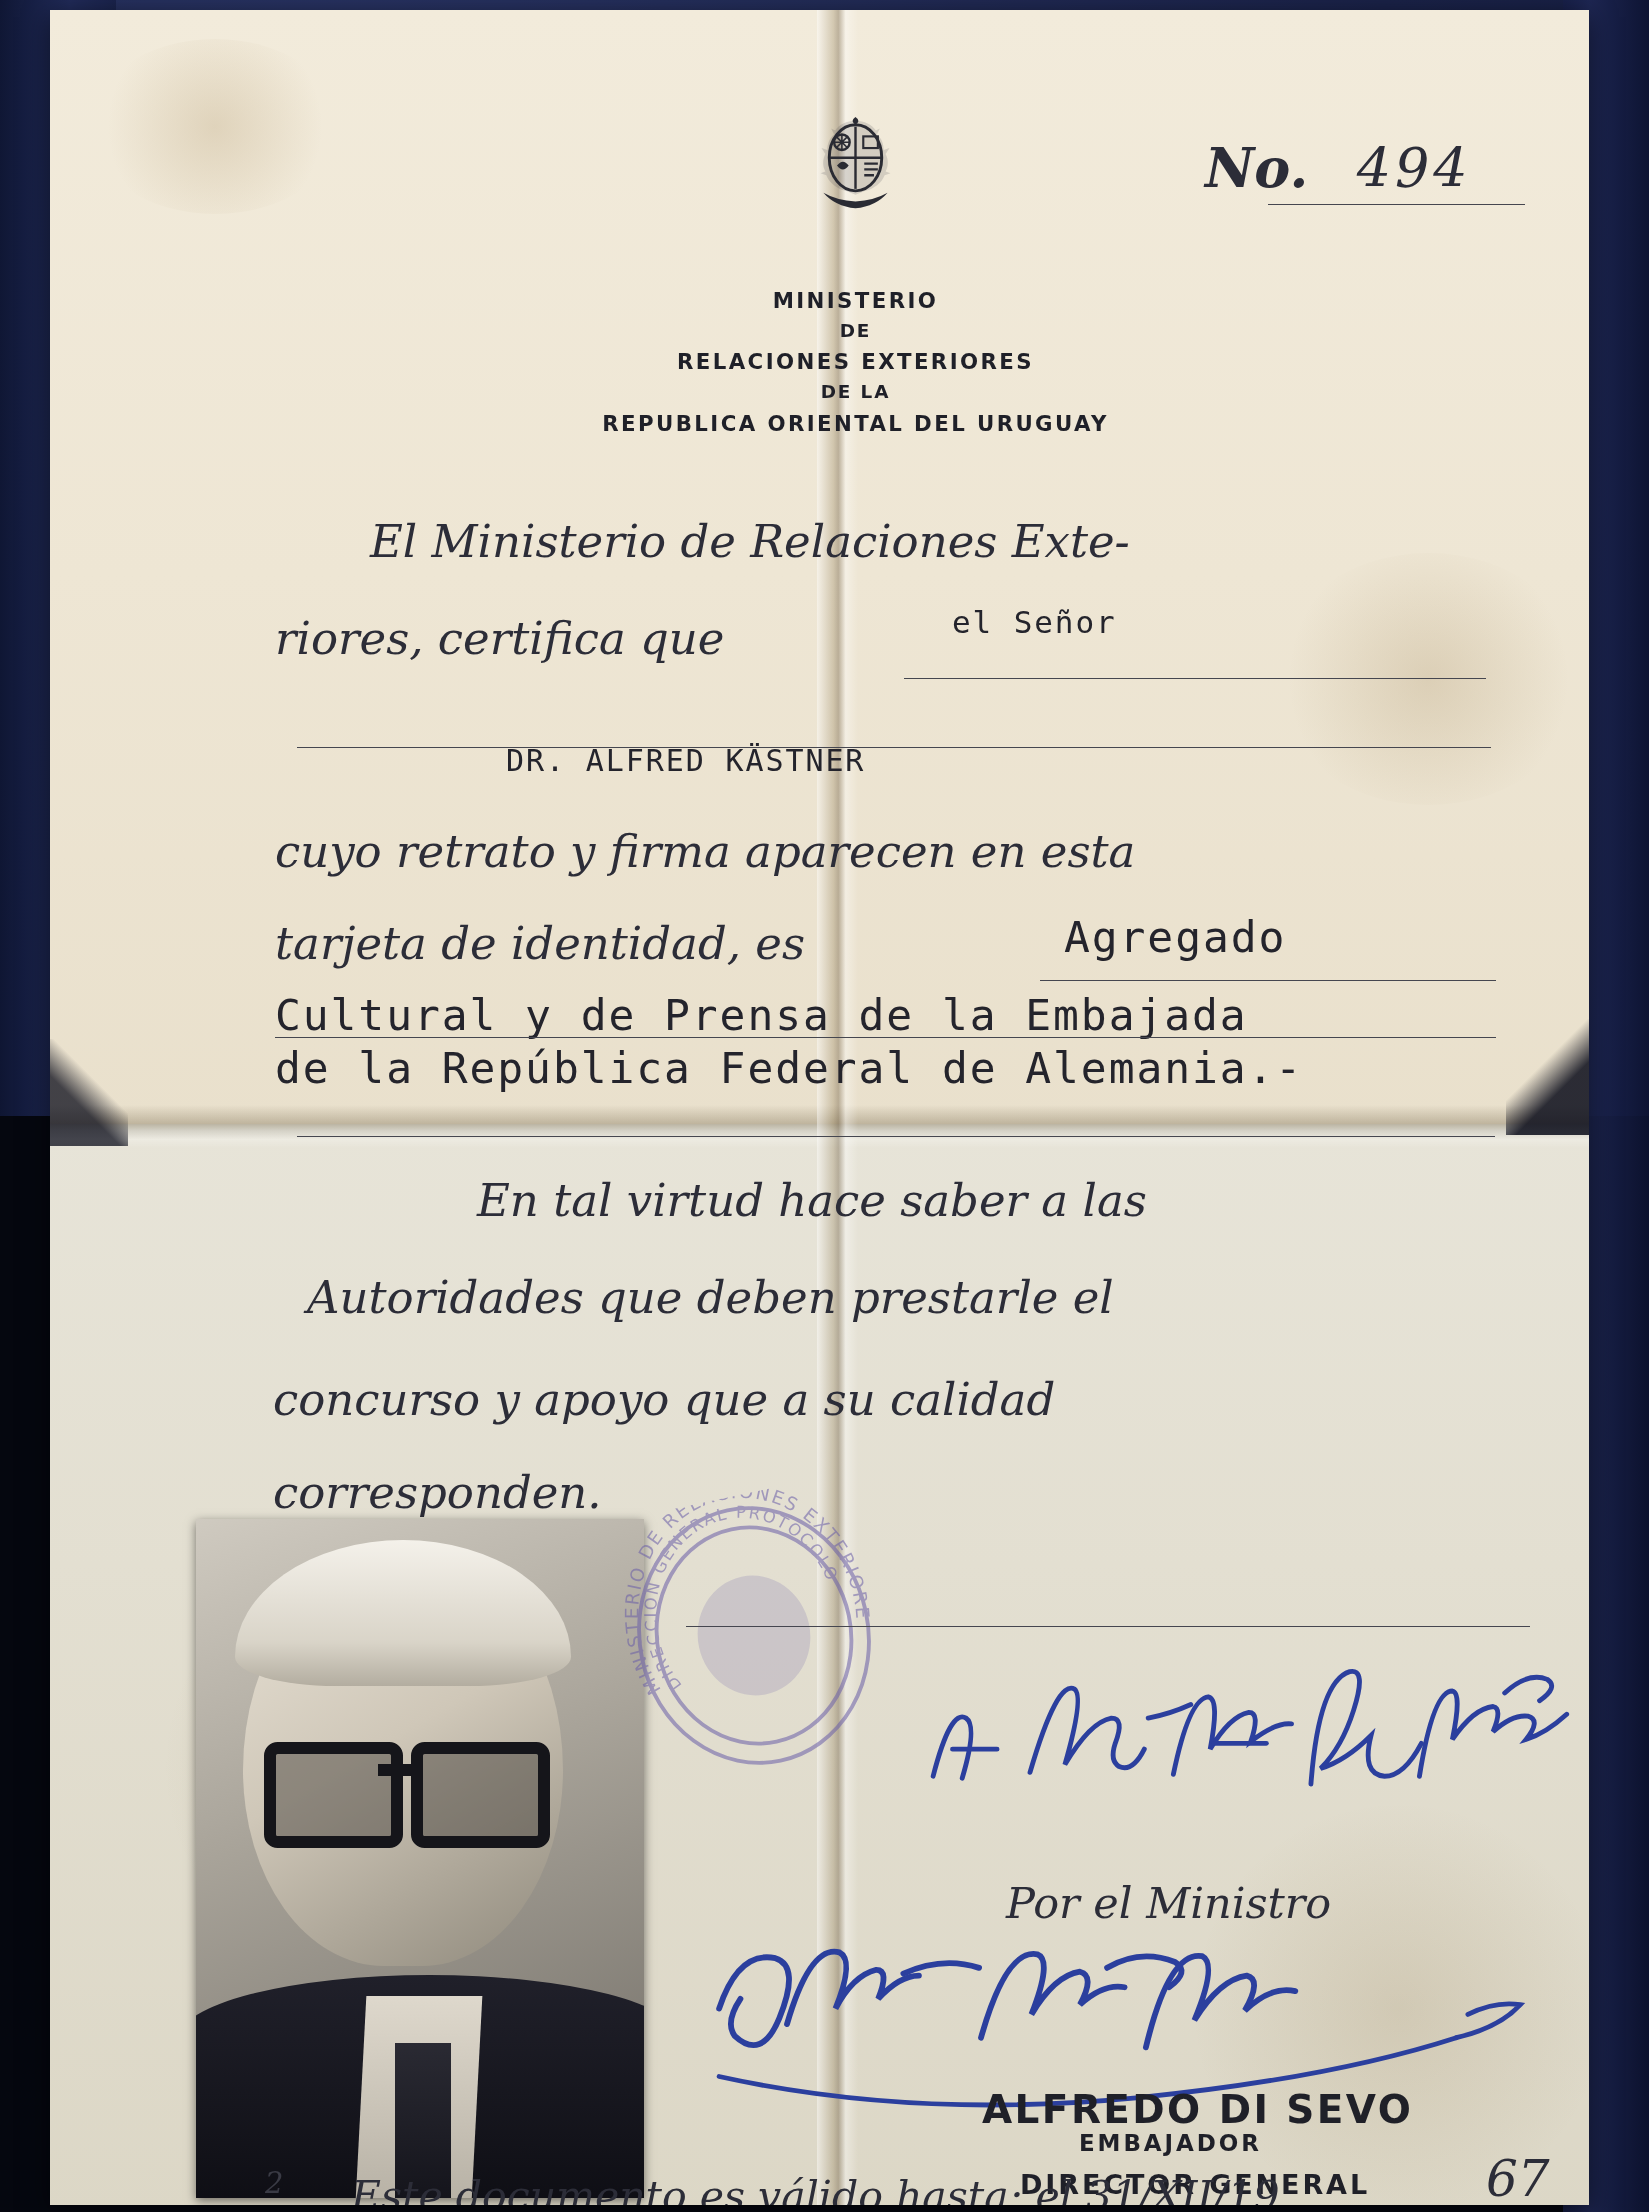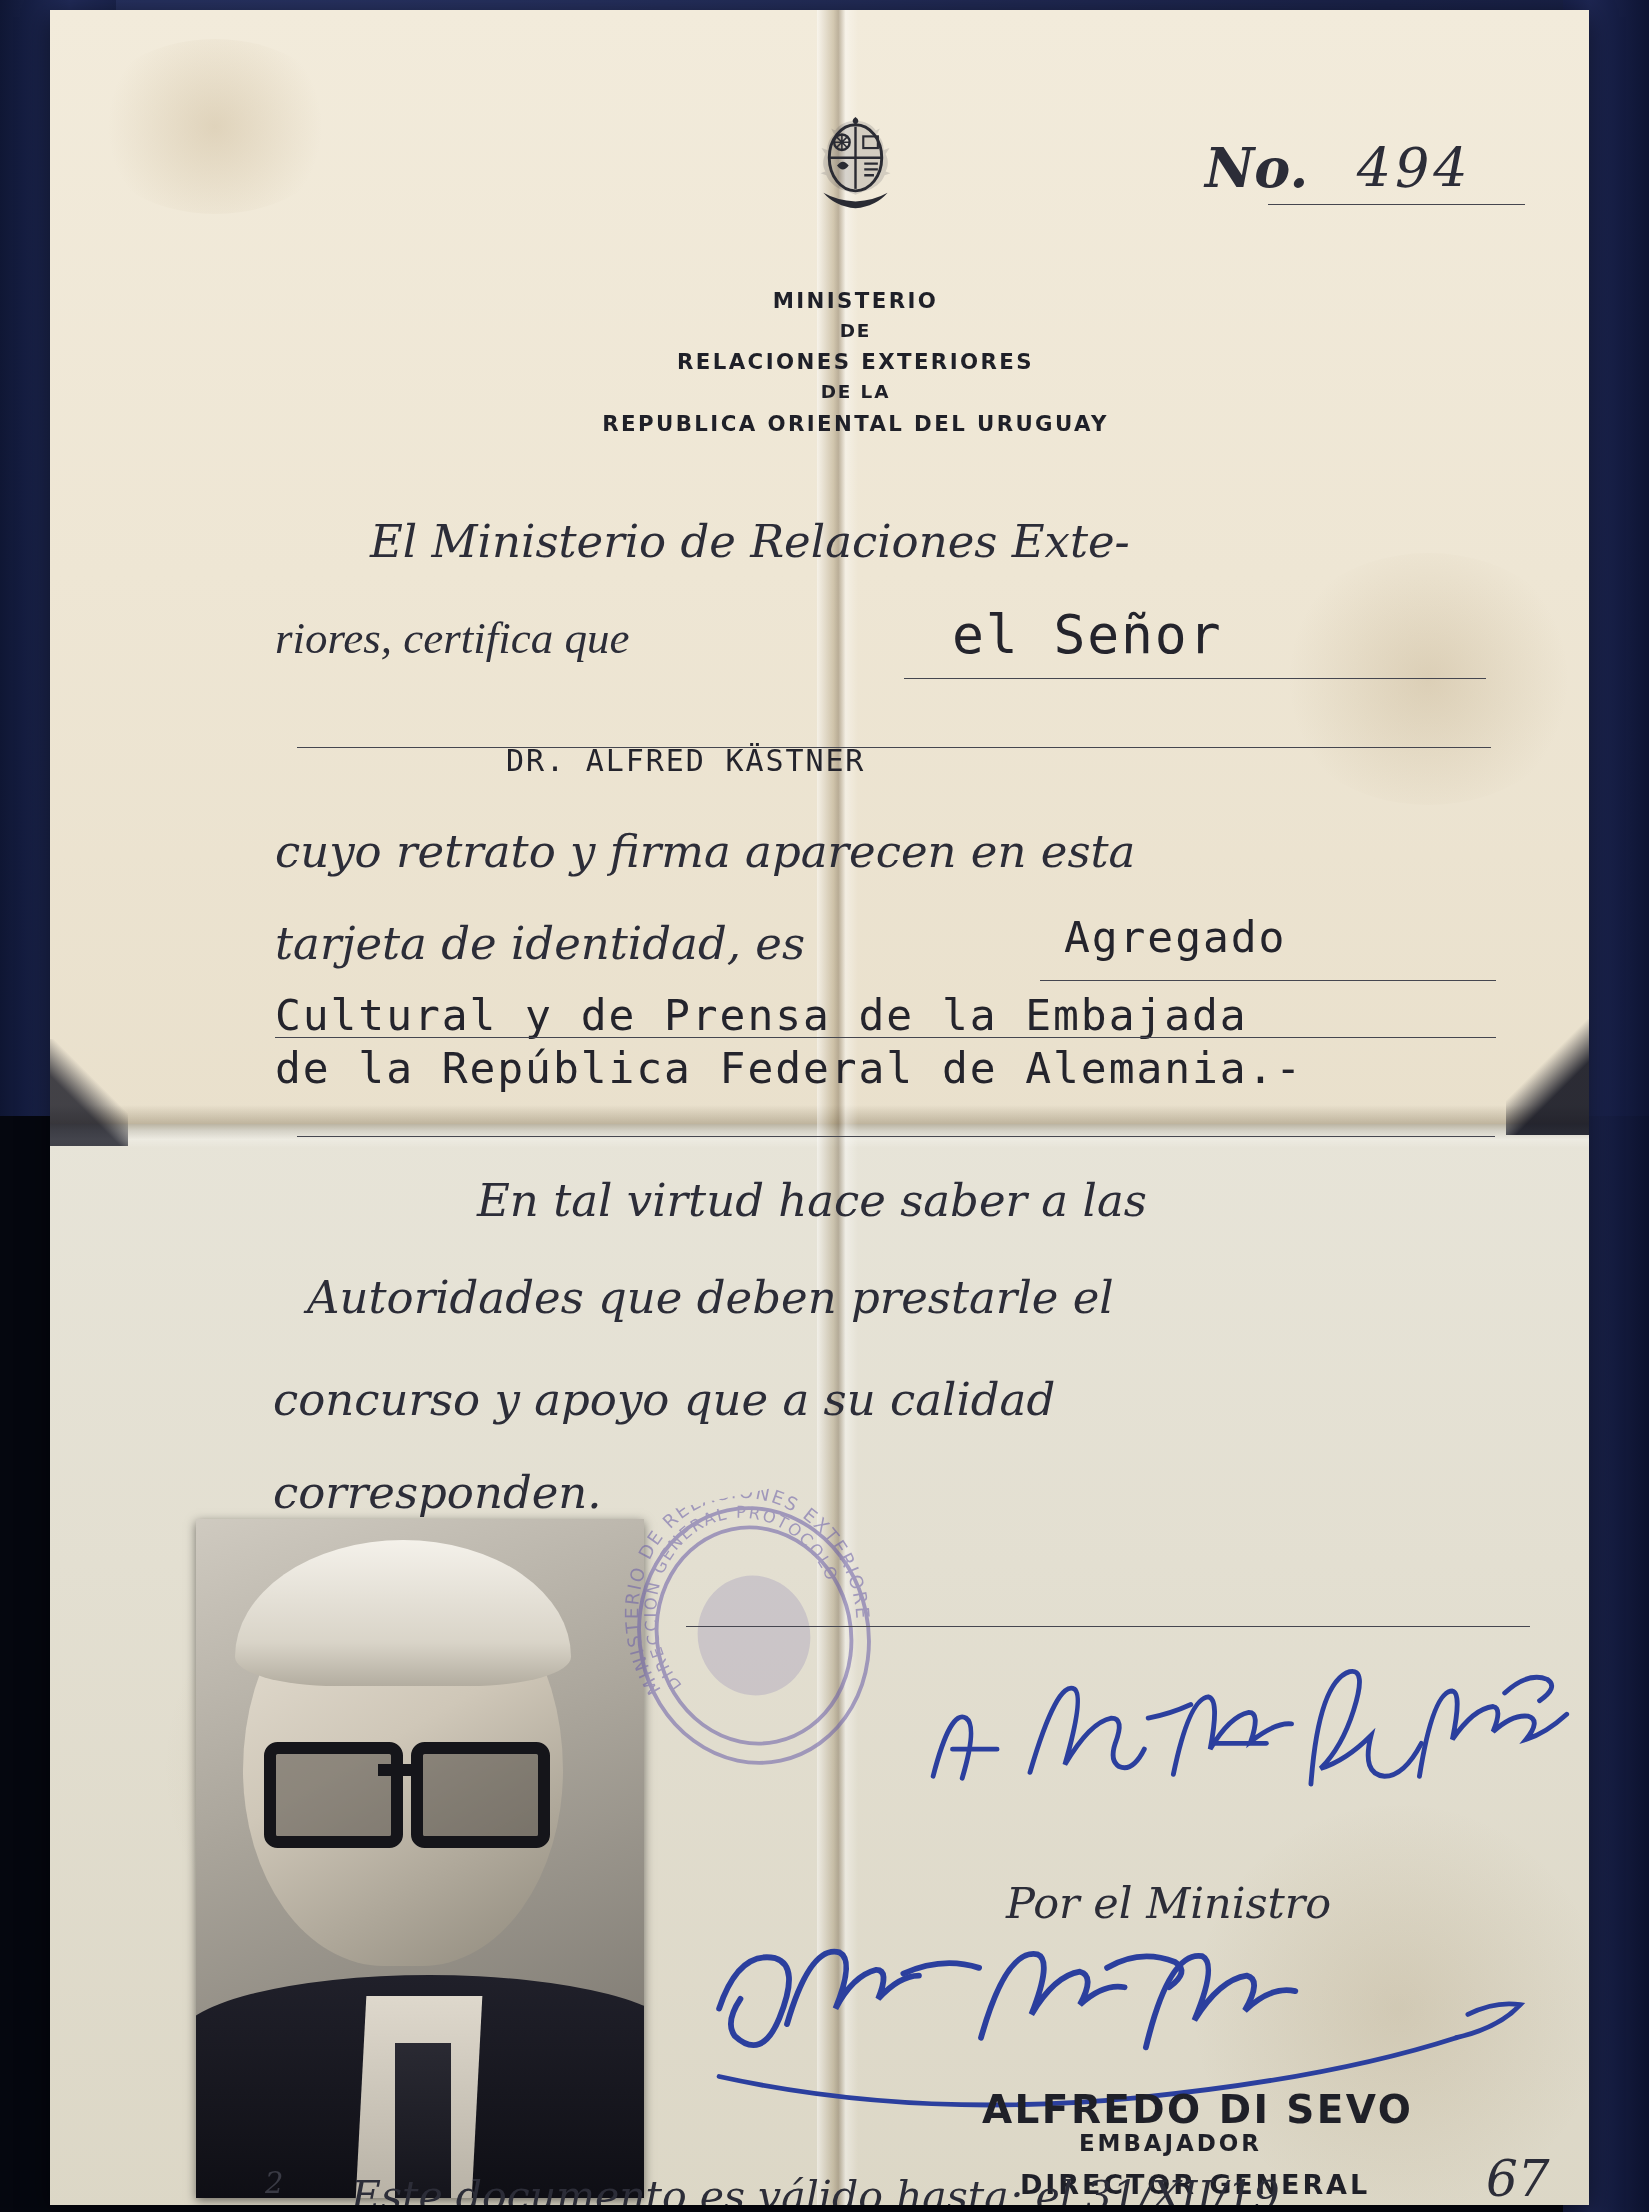--- a/index.html
+++ b/index.html
@@ -157,26 +157,26 @@
     border-bottom: 1.9px solid #45464f;
   }
 
   
   .line {
     position: absolute;
     font-size: 45px;
     white-space: nowrap;
   }
   #l1 { left: 320px; top: 505px; }
-  #l2 { left: 225px; top: 602px; font-family: Liberation Serif, serif; }
+  #l2 { left: 225px; top: 602px; }
   #fill-senor {
     position: absolute;
     left: 902px;
     top: 594px;
-    font-size: 53px;
+    font-size: 31px;
   }
   #fill-name {
     position: absolute;
     left: 456px;
     top: 733px;
     font-size: 30px;
   }
   #l3 { left: 225px; top: 815px; }
   #l4 { left: 225px; top: 907px; }
   #fill-role1 {

